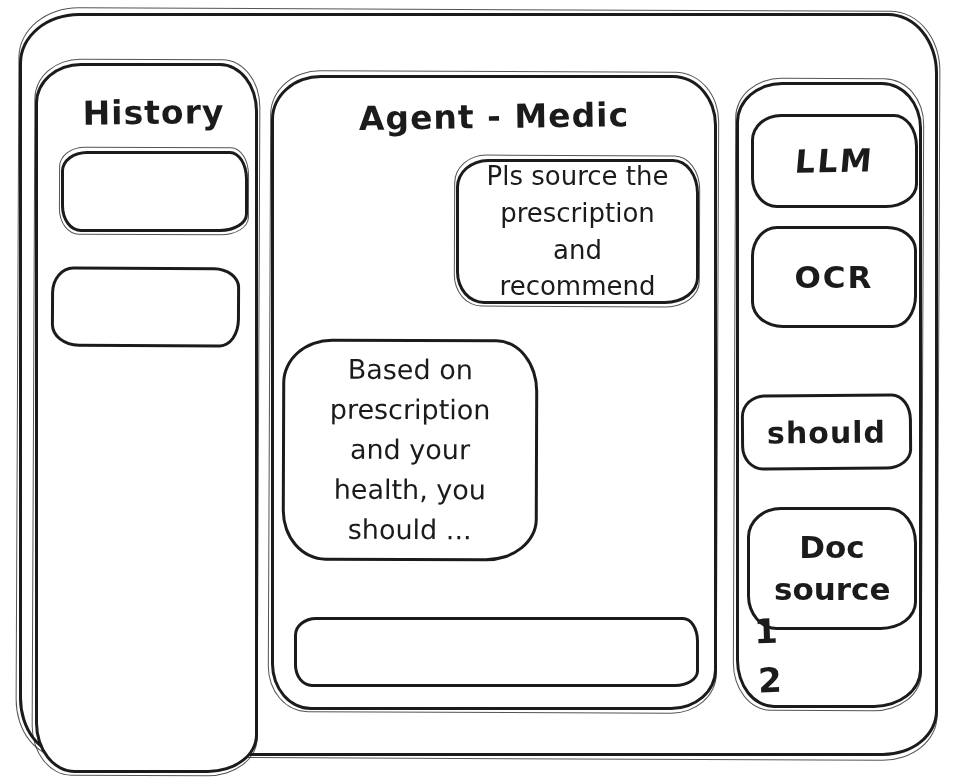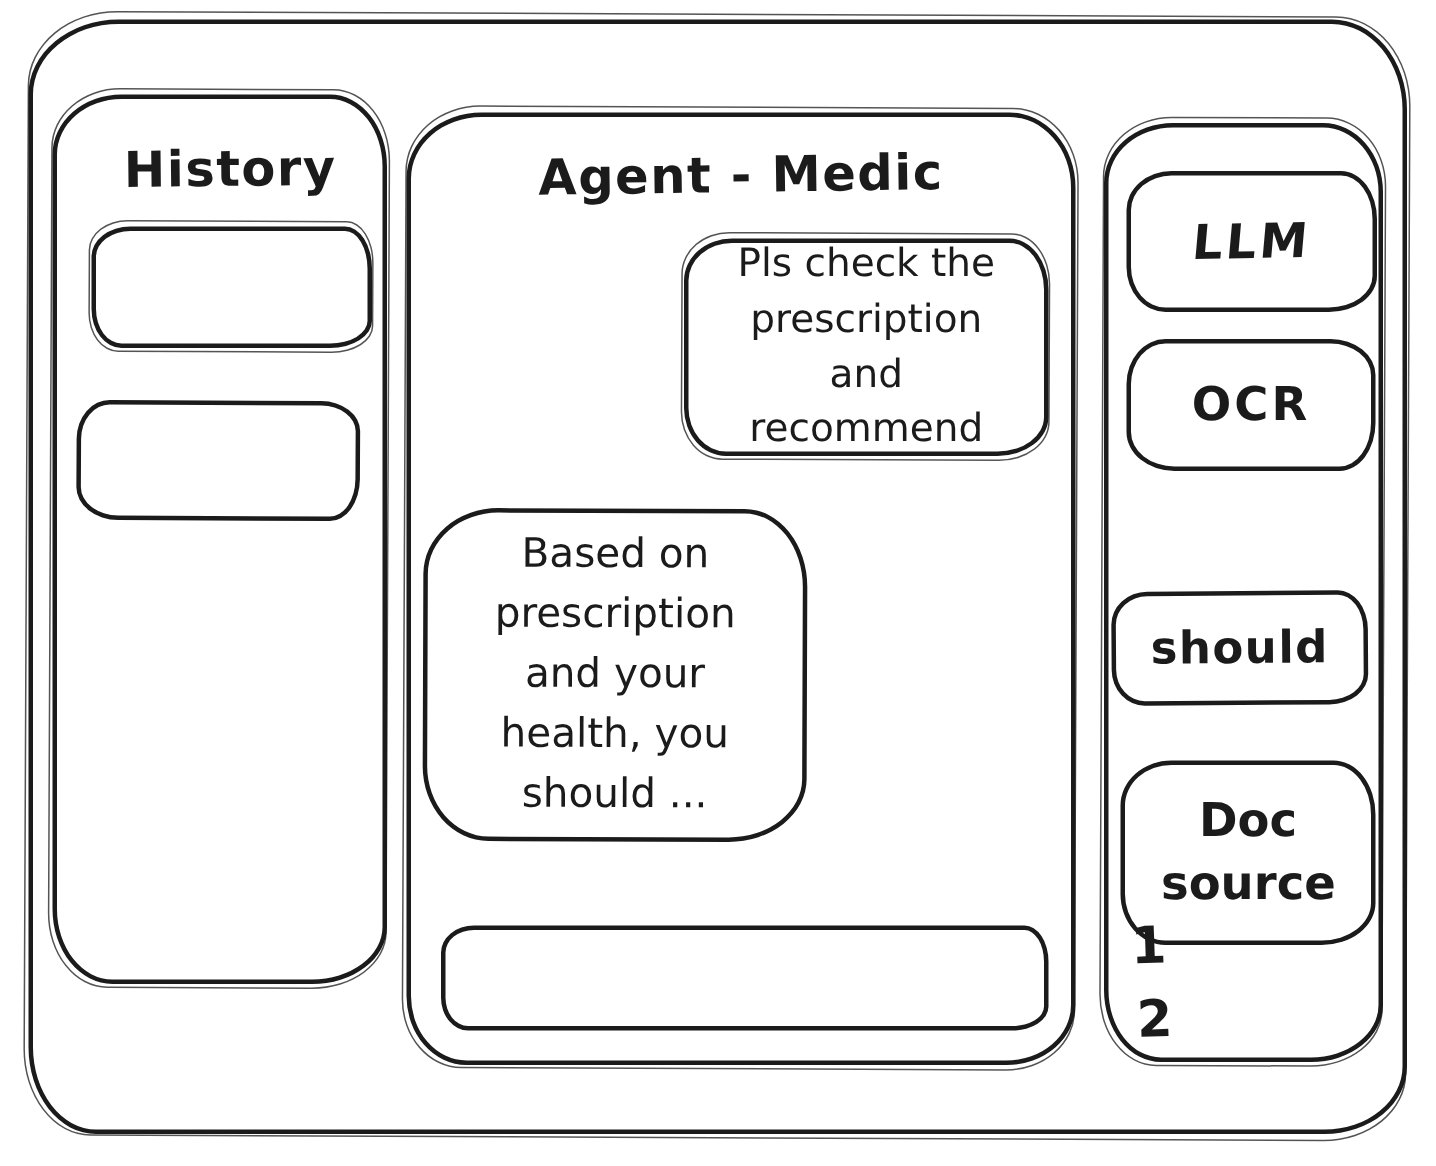--- a/index.html
+++ b/index.html
@@ -31,21 +31,21 @@
   }
 
   .frame {
     left: 19px; top: 13px; width: 919px; height: 743px;
     border-width: 3.6px;
     border-radius: 60px 50px 55px 45px / 50px 60px 45px 58px;
   }
 
   
   .left-sidebar {
-    left: 13px; top: 47px; width: 223px; height: 593px;
+    left: 13px; top: 47px; width: 223px; height: 710px;
     border-radius: 46px 38px 50px 40px / 40px 48px 38px 50px;
   }
   .panel-title {
     position: relative;
     text-align: center;
     font-size: 33px;
     font-weight: 600;
     letter-spacing: 1px;
     transform: rotate(-0.6deg);
   }
@@ -107,21 +107,21 @@
     text-align: center;
   }
   .tool-btn span { pointer-events: none; }
   .btn-llm {
     left: 12px; top: 29px; width: 167px; height: 94px;
     font-size: 32px; letter-spacing: 2px;
     border-radius: 30px 24px 32px 26px / 26px 32px 24px 30px;
   }
   .btn-llm span { transform: skewX(-6deg) rotate(-1deg); display: inline-block; }
   .btn-ocr {
-    left: 12px; top: 141px; width: 166px; height: 88px;
+    left: 12px; top: 141px; width: 166px; height: 102px;
     font-size: 31px; letter-spacing: 2px;
     border-radius: 26px 30px 24px 32px / 30px 24px 32px 26px;
   }
   .btn-params {
     left: 2px; top: 309px; width: 171px; height: 76px;
     font-size: 30px; letter-spacing: 1px;
     border-radius: 24px 20px 26px 22px / 22px 26px 20px 24px;
     transform: rotate(-0.4deg);
   }
   .btn-doc {
@@ -147,21 +147,21 @@
     <aside class="sk sk2 left-sidebar">
       <div class="panel-title">History</div>
       <div class="sk sk2 history-item hi1"></div>
       <div class="sk history-item hi2"></div>
     </aside>
 
     <main class="sk sk2 chat-panel">
       <div class="panel-title">Agent - Medic</div>
 
       <div class="sk sk2 bubble user-bubble">
-        <span>Pls check the prescription and recommend</span>
+        <span>Pls source the prescription and recommend</span>
       </div>
 
       <div class="sk bubble assistant-bubble">
         <span>Based on prescription and your health, you should ...</span>
       </div>
 
       <input type="text" class="sk chat-input" value="" style="">
     </main>
 
     <aside class="sk sk2 right-sidebar">

